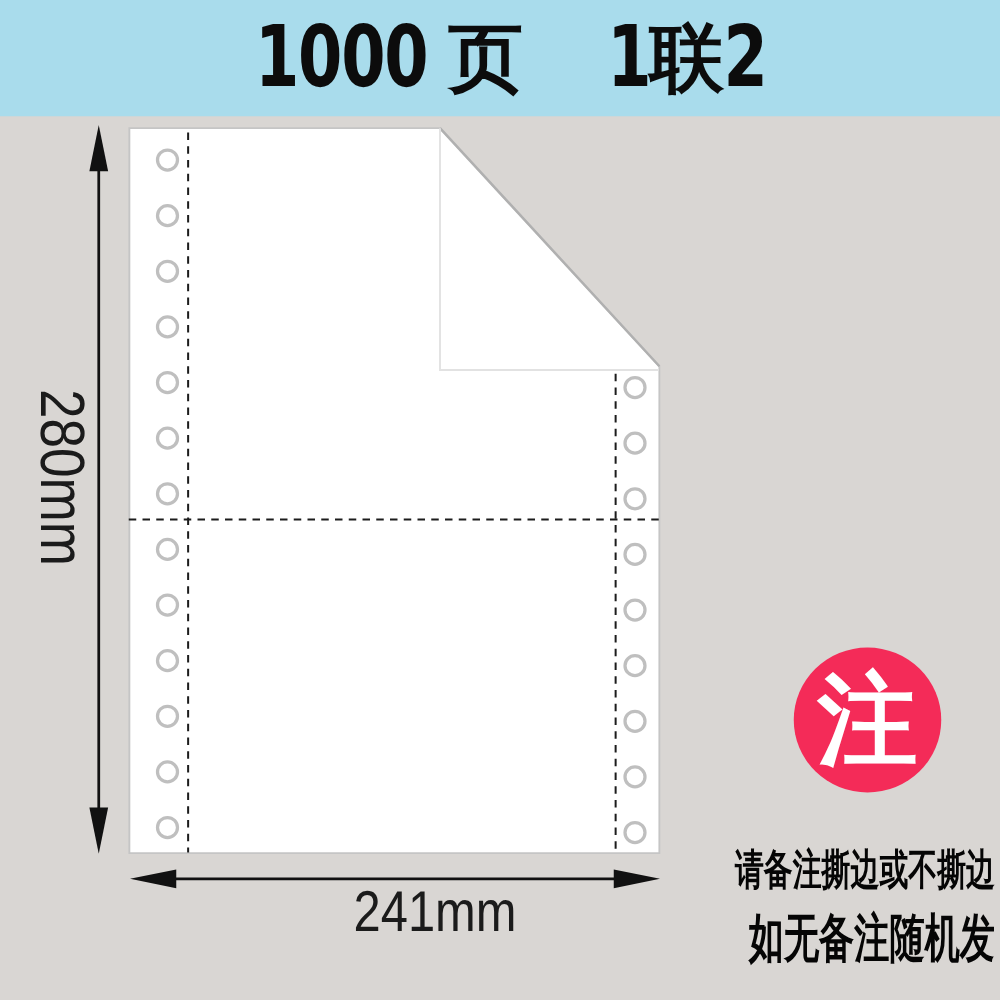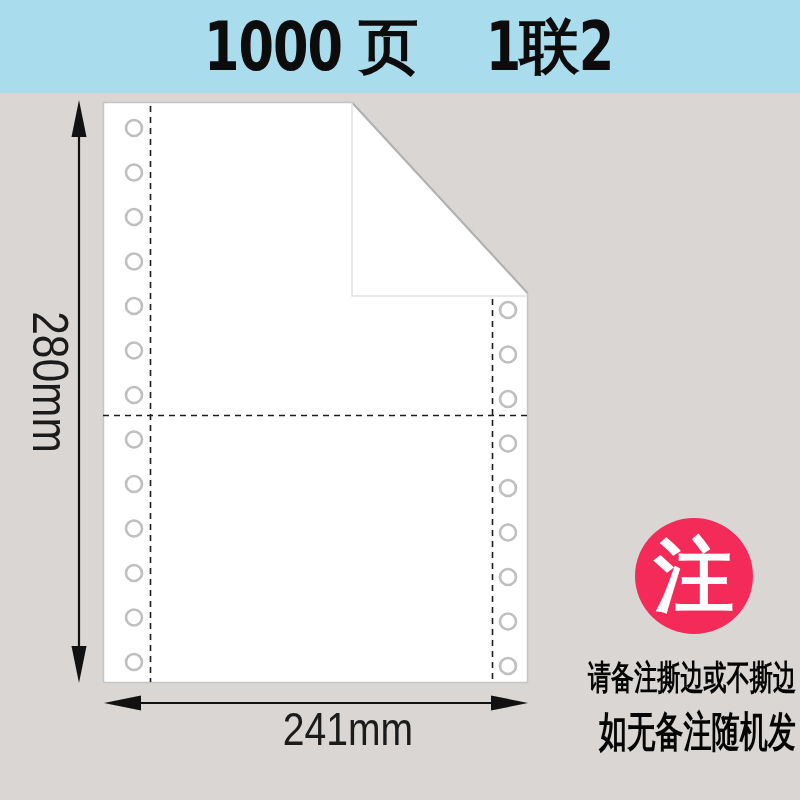--- a/index.html
+++ b/index.html
@@ -53,21 +53,21 @@
     position:absolute;left:635px;top:518px;width:118px;height:116px;
     border-radius:50%;background:#f42b58;
     display:flex;align-items:center;justify-content:center;
   }
   .note-badge span{
     color:#ffffff;font-size:80px;font-weight:bold;line-height:1;
     font-family:"Liberation Sans","DejaVu Sans",sans-serif;
   }
   
   .footnote{
-    position:absolute;right:4px;top:660px;text-align:right;
+    position:absolute;right:4px;top:679px;text-align:right;
     color:#050505;white-space:nowrap;
   }
   .footnote .fn-line1{
     font-size:34px;font-weight:bold;line-height:1.05;
     transform:scaleX(0.68);transform-origin:right center;
   }
   .footnote .fn-line2{
     font-size:42px;font-weight:bold;line-height:1.05;margin-top:14px;
     transform:scaleX(0.67);transform-origin:right center;
   }

